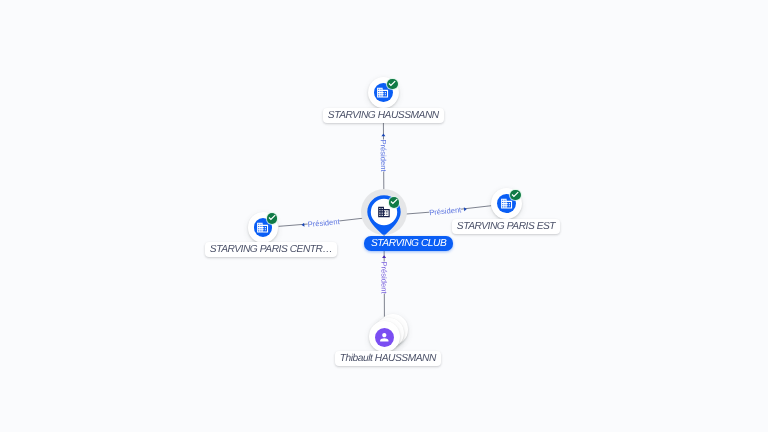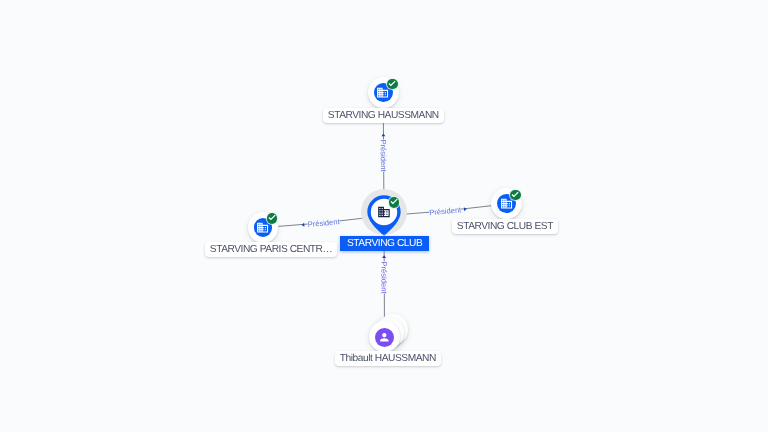--- a/index.html
+++ b/index.html
@@ -17,23 +17,23 @@
 
   .inner{position:absolute;border-radius:50%;display:flex;align-items:center;justify-content:center;}
   .badge{position:absolute;border-radius:50%;display:flex;align-items:center;justify-content:center;
          box-shadow:0 0 0 1.1px rgba(220,245,230,.75);}
 
   .halo{position:absolute;border-radius:50%;}
 
   .label{position:absolute;background:#ffffff;border-radius:4px;font-size:10.2px;letter-spacing:-0.45px;line-height:15px;
          height:15px;padding:0 4.8px;box-sizing:content-box;
          box-shadow:0 1px 2px rgba(60,64,67,.16),0 1px 3px rgba(60,64,67,.10);
-         color:#4b5168;white-space:nowrap;}
-  .label.primary{background:#0a5ef5;color:#ffffff;border-radius:0;padding:0 7px;
-         box-shadow:0 1px 3px rgba(10,94,245,.40);}
+         color:#4b5168;white-space:nowrap;font-style:italic;}
+  .label.primary{background:#0a5ef5;color:#ffffff;border-radius:7px;padding:0 7px;
+         box-shadow:0 1px 3px rgba(10,94,245,.40);margin-left:24px;}
 
   .elabel{position:absolute;left:0;top:0;color:#4060d8;white-space:nowrap;
           transform-origin:0 0;font-size:7.6px;line-height:9px;height:9px;
           background:#fafbfd;display:block;position:absolute;}
   .earrow{display:flex;align-items:center;}
 </style>
 </head>
 <body>
 
 <svg width="0" height="0" style="position:absolute" aria-hidden="true">
@@ -128,21 +128,21 @@
           <svg viewBox="0 0 24 24" width="13.2" height="13.2" fill="#ffffff" style="display:block;margin-left:-0.6px;">
             <use xlink:href="#ic-company"></use>
           </svg>
         </div>
         <div class="badge" style="left: 510.339px; top: 189.574px; width: 10.4px; height: 10.4px; z-index: 30; background: rgb(16, 122, 70);">
           <svg viewBox="0 0 24 24" width="10.2" height="10.2" fill="#ffffff" style="display:block;margin:0.1px 0 0 -0.1px;">
             <use href="#ic-check"></use>
           </svg>
         </div>
       </div>
-      <div class="label" style="z-index: 40; left: 452px; top: 218.55px;">STARVING CLUB EST</div>
+      <div class="label" style="z-index: 40; left: 452px; top: 218.55px;">STARVING PARIS EST</div>
       <div class="node">
         <div class="disc discshadow" style="left: 377.55px; top: 314.25px; width: 30.7px; height: 30.7px; z-index: 8;"></div>
         <div class="disc discshadow" style="left: 373.35px; top: 317.7px; width: 30.7px; height: 30.7px; z-index: 9;"></div>
         <div class="disc discshadow" style="left: 369.15px; top: 321.15px; width: 30.7px; height: 30.7px; z-index: 10;"></div>
         <div class="inner" style="left: 374.8px; top: 327.65px; width: 19.4px; height: 19.4px; z-index: 20; background: rgb(123, 78, 242);">
           <svg viewBox="0 0 24 24" width="12.6" height="12.6" fill="#ffffff" style="display:block;margin-left:0;">
             <use xlink:href="#ic-person"></use>
           </svg>
         </div>
       </div>

